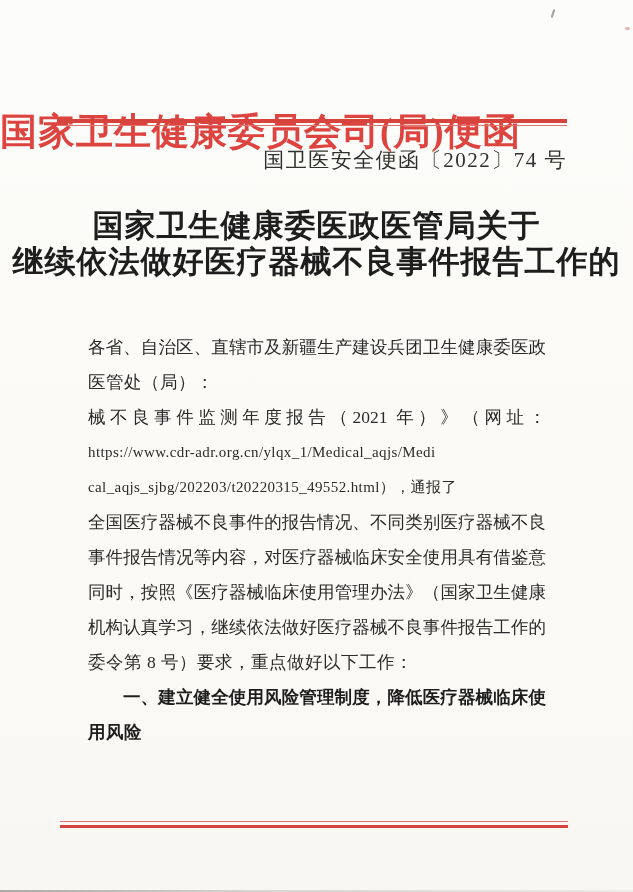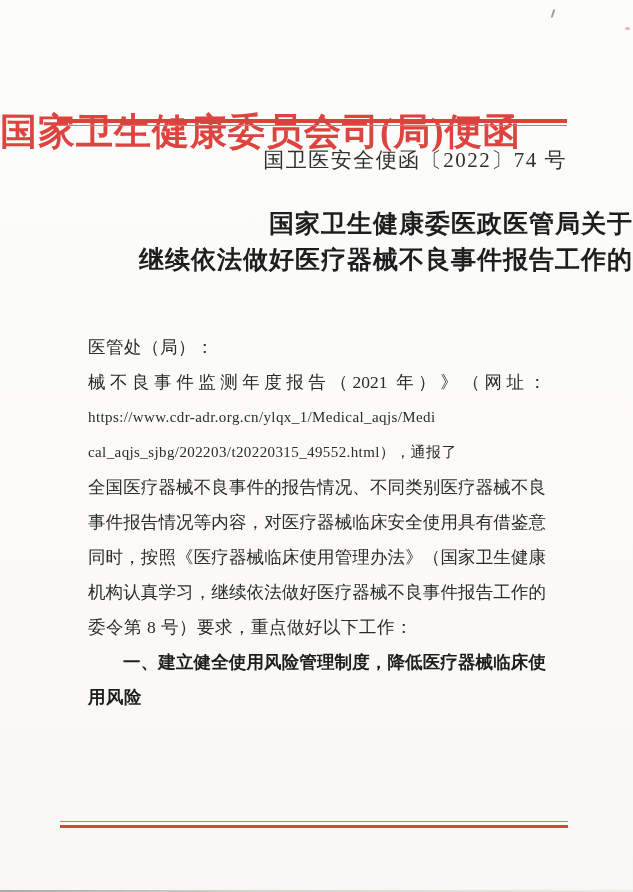--- a/index.html
+++ b/index.html
@@ -41,24 +41,24 @@
   .rule-footer .thin{height:1.4px;background:#e0706a;}
   .rule-footer .gap{height:2.5px;}
   .rule-footer .thick{height:3.2px;background:#d6443d;}
   .docnum{
     position:absolute;top:146px;right:66px;
     font-size:21px;letter-spacing:1.5px;color:#30302e;
     white-space:nowrap;
   }
   .doc-title{
     position:absolute;top:208px;left:0;width:100%;
-    text-align:right;
-    font-family:Liberation Mono, monospace;
+    text-align:center;
+    font-family:Liberation Sans, sans-serif;
     font-weight:700;
-    font-size:25px;
+    font-size:31px;
     line-height:36px;
     letter-spacing:1px;
     color:#1e1e1e;
   }
   .body-block{
     position:absolute;top:330px;left:88px;width:458px;
     font-size:17.5px;
     color:#2b2b2b;
   }
   .line{
@@ -109,20 +109,21 @@
   </div>
 
   <div class="docnum">国卫医安全便函〔2022〕74 号</div>
 
   <div class="doc-title">
     <div>国家卫生健康委医政医管局关于</div>
     <div>继续依法做好医疗器械不良事件报告工作的</div>
   </div>
 
   <div class="body-block">
+      <div class="line j">各省、自治区、直辖市及新疆生产建设兵团卫生健康委医政</div>
       <div class="line">医管处（局）：</div>
       <div class="line j">械不良事件监测年度报告（2021 年）》（网址：</div>
       <div class="line m">https://www.cdr-adr.org.cn/ylqx_1/Medical_aqjs/Medi</div>
       <div class="line m">cal_aqjs_sjbg/202203/t20220315_49552.html），通报了</div>
       <div class="line j">全国医疗器械不良事件的报告情况、不同类别医疗器械不良</div>
       <div class="line j">事件报告情况等内容，对医疗器械临床安全使用具有借鉴意</div>
       <div class="line j">同时，按照《医疗器械临床使用管理办法》（国家卫生健康</div>
       <div class="line j">机构认真学习，继续依法做好医疗器械不良事件报告工作的</div>
       <div class="line">委令第 8 号）要求，重点做好以下工作：</div>
       <div class="line j i b">一、建立健全使用风险管理制度，降低医疗器械临床使</div>

